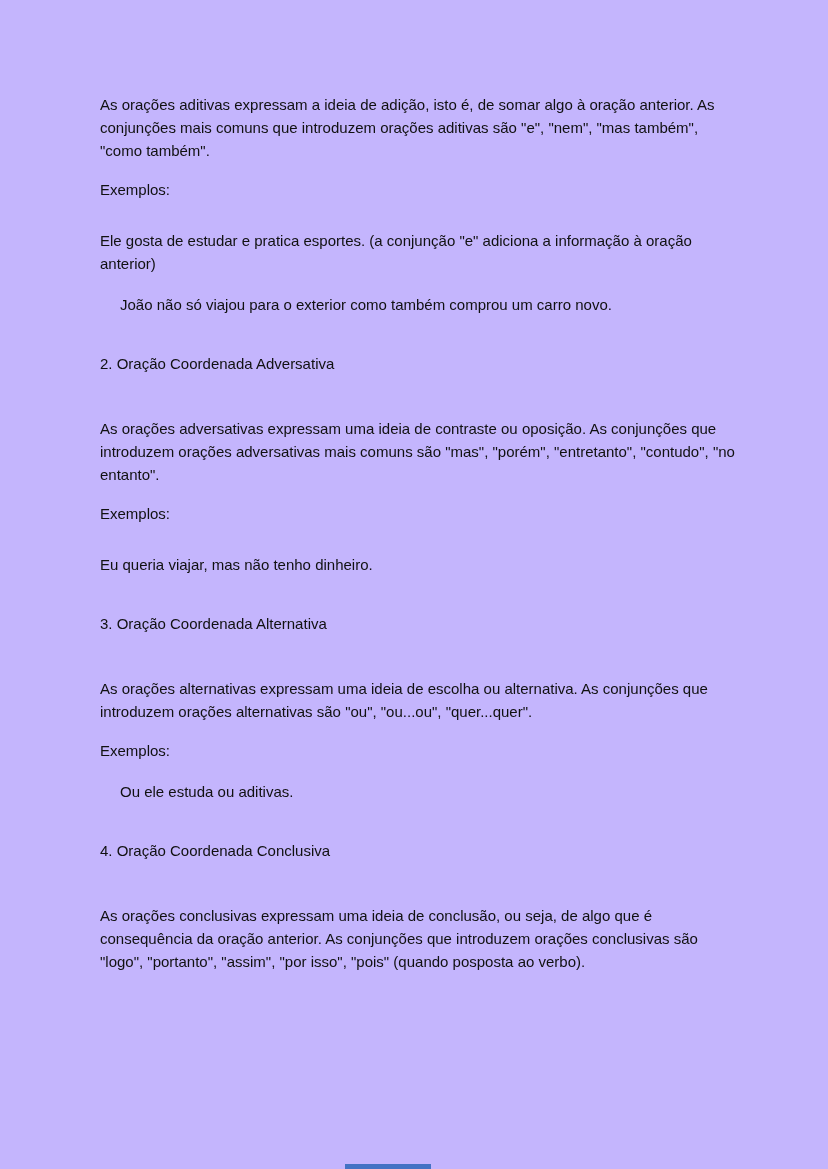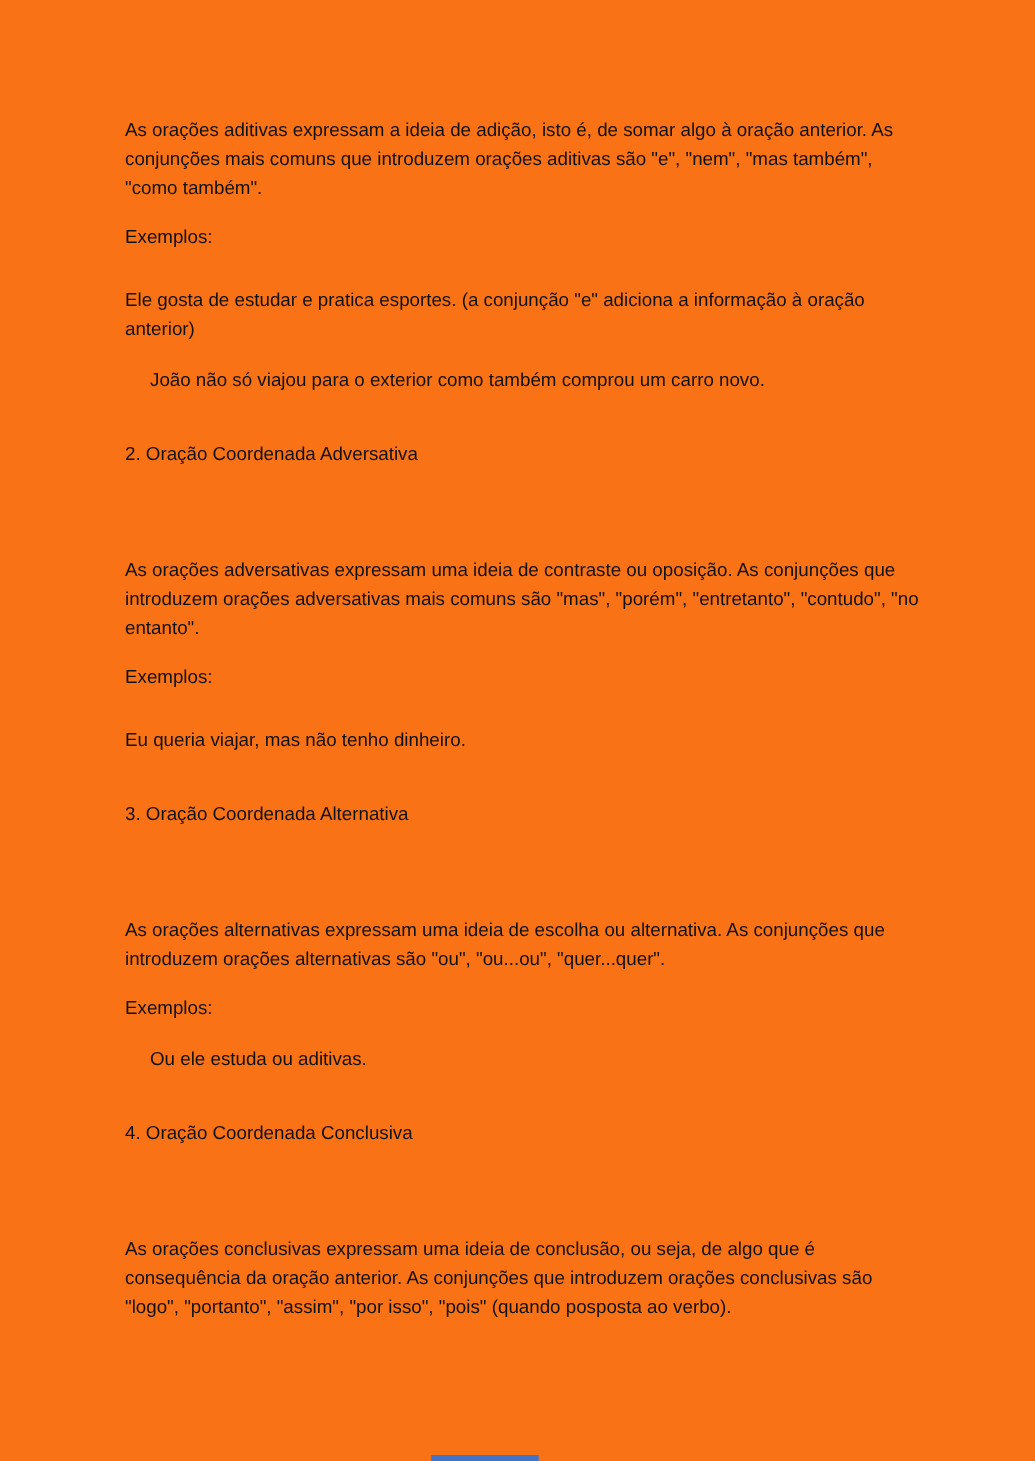--- a/index.html
+++ b/index.html
@@ -4,42 +4,42 @@
 <style>
   html, body {
     margin: 0;
     padding: 0;
     background: #ffffff;
   }
   .page {
     position: relative;
     width: 828px;
     height: 1169px;
-    background: #f97316;
+    background: #c4b5fd;
     overflow: hidden;
     font-family: "Liberation Sans", "DejaVu Sans", sans-serif;
     color: #111111;
   }
   .content {
     position: absolute;
     top: 93px;
     left: 100px;
     width: 636px;
   }
   .block {
     font-size: 15px;
     line-height: 23px;
     margin: 0;
     white-space: normal;
   }
   .mt15 { margin-top: 28px; }
   .mt16 { margin-top: 16px; }
   .mt18 { margin-top: 18px; margin-left: 20px; }
   .mt36 { margin-top: 36px; }
-  .mt57 { margin-top: 70px; }
+  .mt57 { margin-top: 42px; }
   .bottom-bar {
     position: absolute;
     bottom: 0;
     left: 345px;
     width: 86px;
     height: 5px;
     background: #4472c4;
   }
 </style>
 </head>

